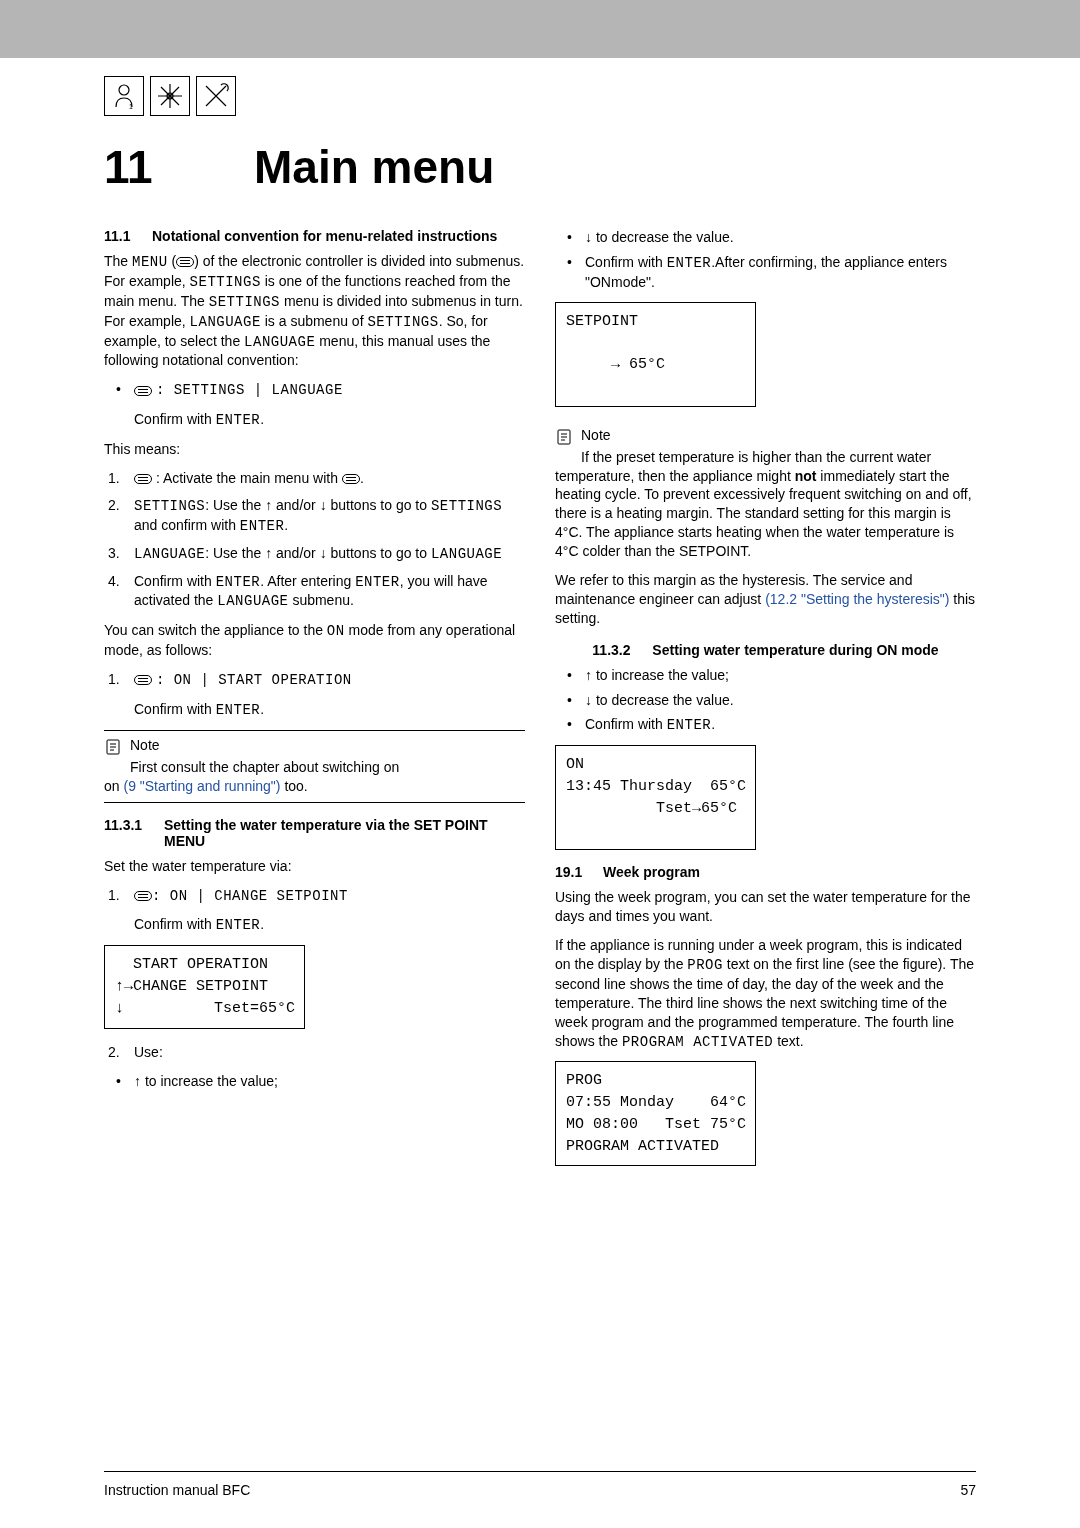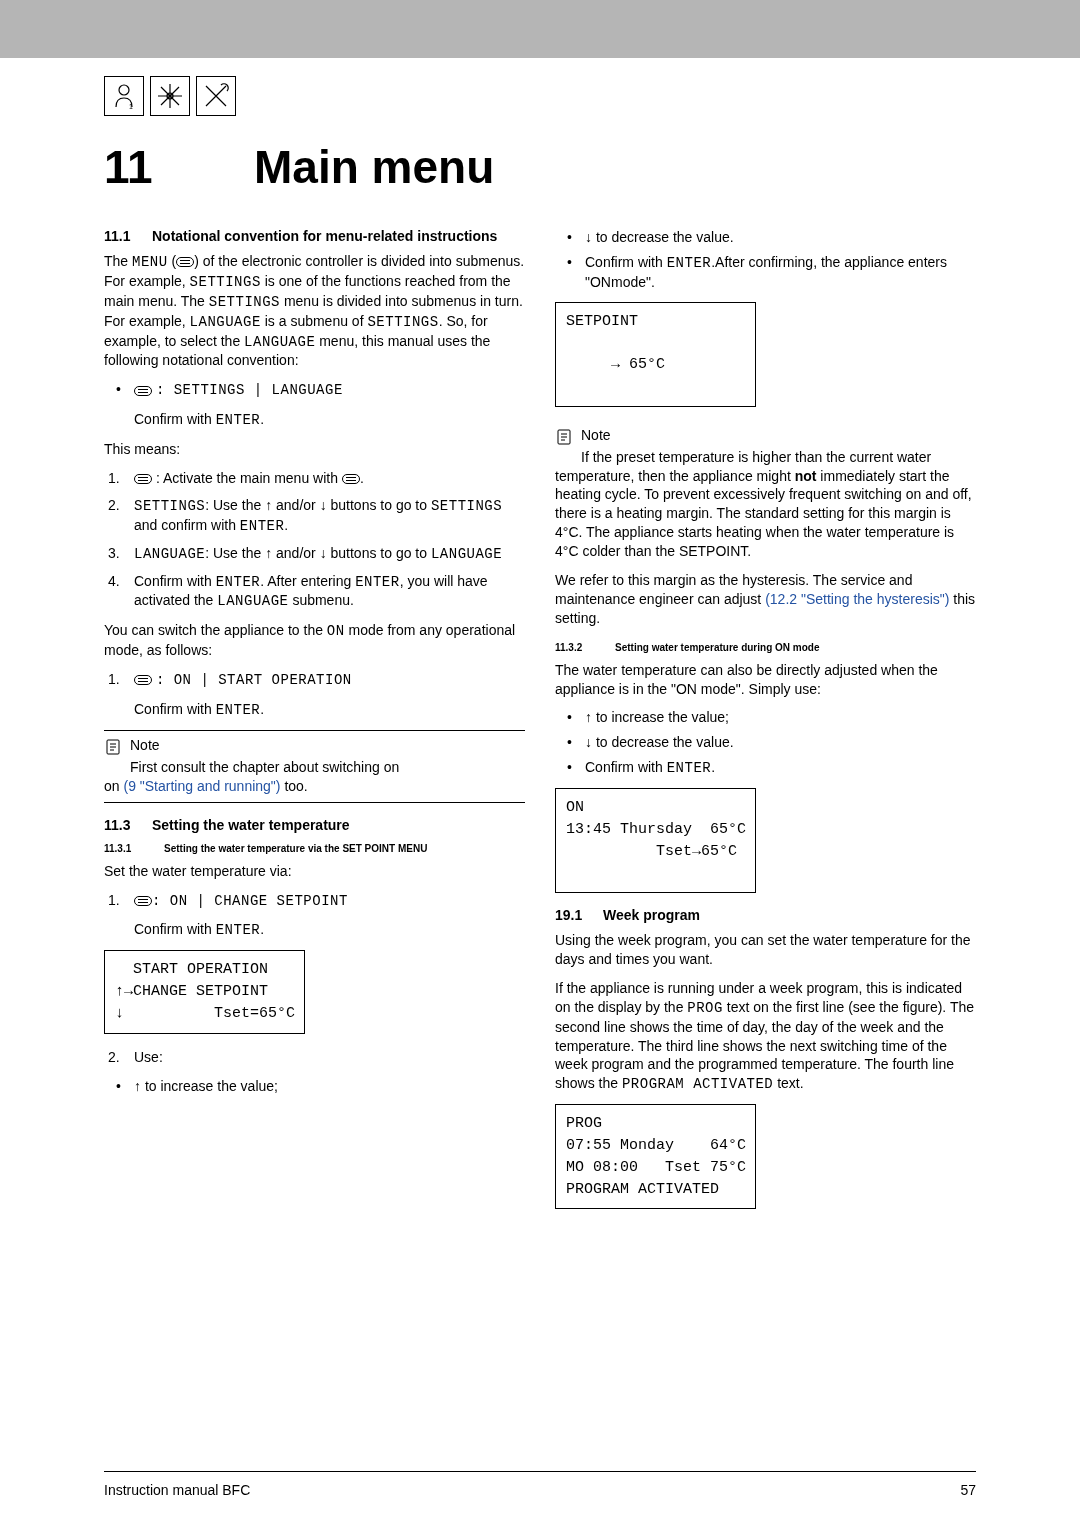--- a/index.html
+++ b/index.html
@@ -7,21 +7,21 @@
   .top-banner { width: 100%; height: 58px; background: #b5b5b5; }
   .icons-row { display: flex; gap: 6px; padding: 18px 0 0 104px; }
   .icon-box { width: 40px; height: 40px; border: 1.5px solid #000; display: flex; align-items: center; justify-content: center; }
   .icon-box svg { width: 30px; height: 30px; }
   .chapter-title { font-size: 46px; font-weight: bold; padding: 24px 0 34px 104px; }
   .chapter-title .num { display: inline-block; width: 150px; }
   .columns { display: flex; gap: 30px; padding: 0 104px; }
   .col { width: 50%; }
   h3 { font-size: 14px; font-weight: bold; margin-bottom: 8px; display: flex; }
   h3 .hnum { display: inline-block; width: 48px; flex-shrink: 0; }
-  h4 { font-size: 10px; font-weight: bold; margin: 10px 0 8px; display: flex; }
+  h4 { font-size: 14px; font-weight: bold; margin: 10px 0 8px; display: flex; justify-content: center; }
   h4 .hnum { display: inline-block; width: 60px; flex-shrink: 0; }
   p { margin-bottom: 10px; line-height: 1.35; }
   ul { list-style: none; margin-bottom: 10px; }
   ul.bul > li { position: relative; padding-left: 30px; margin-bottom: 6px; line-height: 1.35; }
   ul.bul > li::before { content: "•"; position: absolute; left: 12px; }
   ol { list-style: none; margin-bottom: 10px; counter-reset: item; }
   ol > li { position: relative; padding-left: 30px; margin-bottom: 6px; line-height: 1.35; counter-increment: item; margin-top: 8px; }
   ol > li::before { content: counter(item) "."; position: absolute; left: 4px; }
   .indent { padding-left: 30px; margin-bottom: 10px; line-height: 1.35; }
   .lcd { font-family: "Courier New", monospace; letter-spacing: 0.5px; }
@@ -112,24 +112,20 @@
             <line x1="6" y1="6" x2="12" y2="6" stroke="#000"></line>
             <line x1="6" y1="9" x2="12" y2="9" stroke="#000"></line>
             <line x1="6" y1="12" x2="10" y2="12" stroke="#000"></line>
           </svg>
         <span class="note-title">Note</span>
       </div>
       <div class="note-text" style="padding-left:26px;"><span>First consult the chapter about switching on </span></div>
       <div class="note-text"><span style="margin-left:0">on </span><span class="link">(9 "Starting and running")</span><span> too.</span></div>
     </div>
 
-    <h3>
-        <span class="hnum">11.3</span>
-        <span>Setting the water temperature</span>
-      </h3>
     <h4>
         <span class="hnum">11.3.1</span>
         <span>Setting the water temperature via the SET POINT MENU</span>
       </h4>
     <p>Set the water temperature via:</p>
     <ol>
       <li><span class="menu-icon"></span><span class="lcd">: ON | CHANGE SETPOINT</span></li>
     </ol>
     <p class="indent"><span>Confirm with </span><span class="lcd">ENTER</span>.</p>
 
@@ -167,21 +163,20 @@
         <span class="note-title">Note</span>
       </div>
       <p class="note-text"><span style="margin-left:26px">If the preset temperature is higher than the current water temperature, then the appliance might </span><b>not</b><span> immediately start the heating cycle. To prevent excessively frequent switching on and off, there is a heating margin. The standard setting for this margin is 4°C. The appliance starts heating when the water temperature is 4°C colder than the SETPOINT.</span></p>
       <p class="note-text"><span>We refer to this margin as the hysteresis. The service and maintenance engineer can adjust </span><span class="link">(12.2 "Setting the hysteresis")</span><span> this setting.</span></p>
     </div>
 
     <h4>
         <span class="hnum">11.3.2</span>
         <span>Setting water temperature during ON mode</span>
       </h4>
-    <p>The water temperature can also be directly adjusted when the appliance is in the "ON mode". Simply use:</p>
     <ul class="bul">
       <li><span class="arrow-up"></span><span> to increase the value;</span></li>
       <li><span class="arrow-down"></span><span> to decrease the value.</span></li>
       <li><span>Confirm with </span><span class="lcd">ENTER</span>.</li>
     </ul>
 
     <div class="display"><span>ON</span>
 <span>13:45 Thursday  65°C</span>
 <span>          Tset→65°C</span>
 &nbsp;</div>

